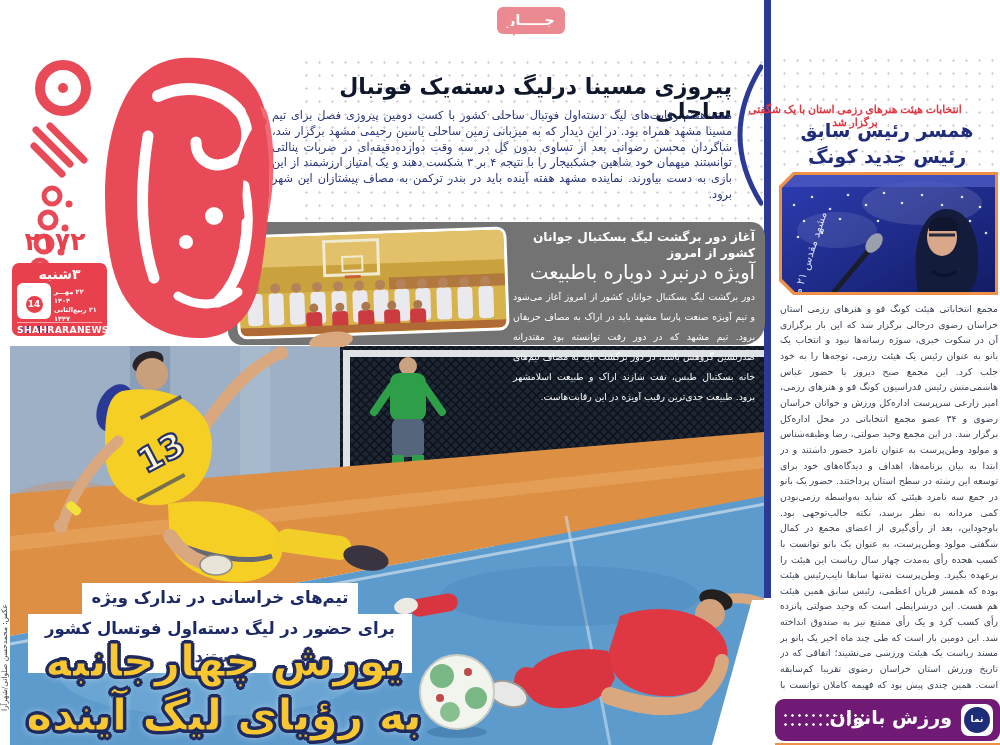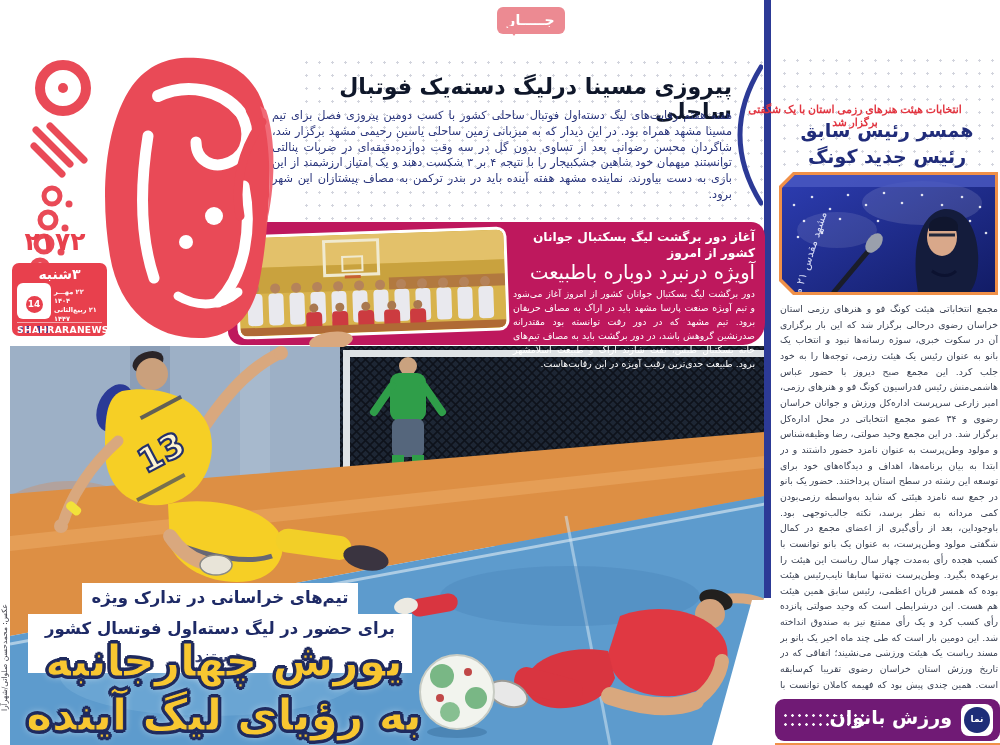--- a/index.html
+++ b/index.html
@@ -31,28 +31,28 @@
   .site-url { border-top:1px solid rgba(255,255,255,.55); margin-top:2px; font-size:9.2px; font-weight:bold;
               text-align:right; letter-spacing:.3px; direction:ltr; line-height:13px; }
 
   
   .bs-head { left:272px; top:74px; width:460px; text-align:right; color:#0f172a; font-size:22px;
              font-weight:bold; z-index:4; }
   .bs-body { left:272px; top:108px; width:460px; height:95px; overflow:hidden; color:#2a357c;
              font-size:11.3px; line-height:15.8px; text-align:justify; z-index:4; }
 
   
-  .bk-box { left:228px; top:222px; width:537px; height:123px; background:#be185d;
+  .bk-box { left:228px; top:222px; width:537px; height:123px; background:#737373;
             border-radius:14px 14px 22px 14px; z-index:3; }
   .bk-photo { position:absolute; left:8px; top:9px; width:272px; height:104px; border:3px solid #fff;
               border-radius:10px; transform:rotate(-2deg); overflow:hidden; background:#d8b34c; }
   .bk-text { position:absolute; right:10px; top:7px; width:242px; color:#fff; }
   .bk-kicker { font-size:12.2px; font-weight:bold; text-align:right; line-height:16px; }
   .bk-head { font-size:19.5px; font-weight:normal; text-align:right; line-height:24px; letter-spacing:-.5px; }
-  .bk-body { font-size:9.3px; line-height:14px; text-align:justify; margin-top:2px; }
+  .bk-body { font-size:9.3px; line-height:20px; text-align:justify; margin-top:2px; }
 
   
   .photo-main { left:10px; top:346px; width:755px; height:399px; z-index:1; }
   .hand-poke { left:300px; top:327px; width:62px; height:20px; z-index:4; }
   .photo-credit { left:0; top:572px; height:172px; width:12px; writing-mode:vertical-rl;
                   transform:rotate(180deg); font-size:7.5px; color:#3a3a44; z-index:5; text-align:center; }
   .cap-wrap { left:28px; top:583px; width:384px; text-align:center; z-index:5; line-height:28px; }
   .cap-strip { display:inline-block; background:#fff; color:#1e2a66; font-weight:bold; font-size:16.5px;
                padding:1px 10px 2px; }
   .big-head { left:14px; top:634px; width:420px; text-align:center; z-index:5; color:#f8c731;

